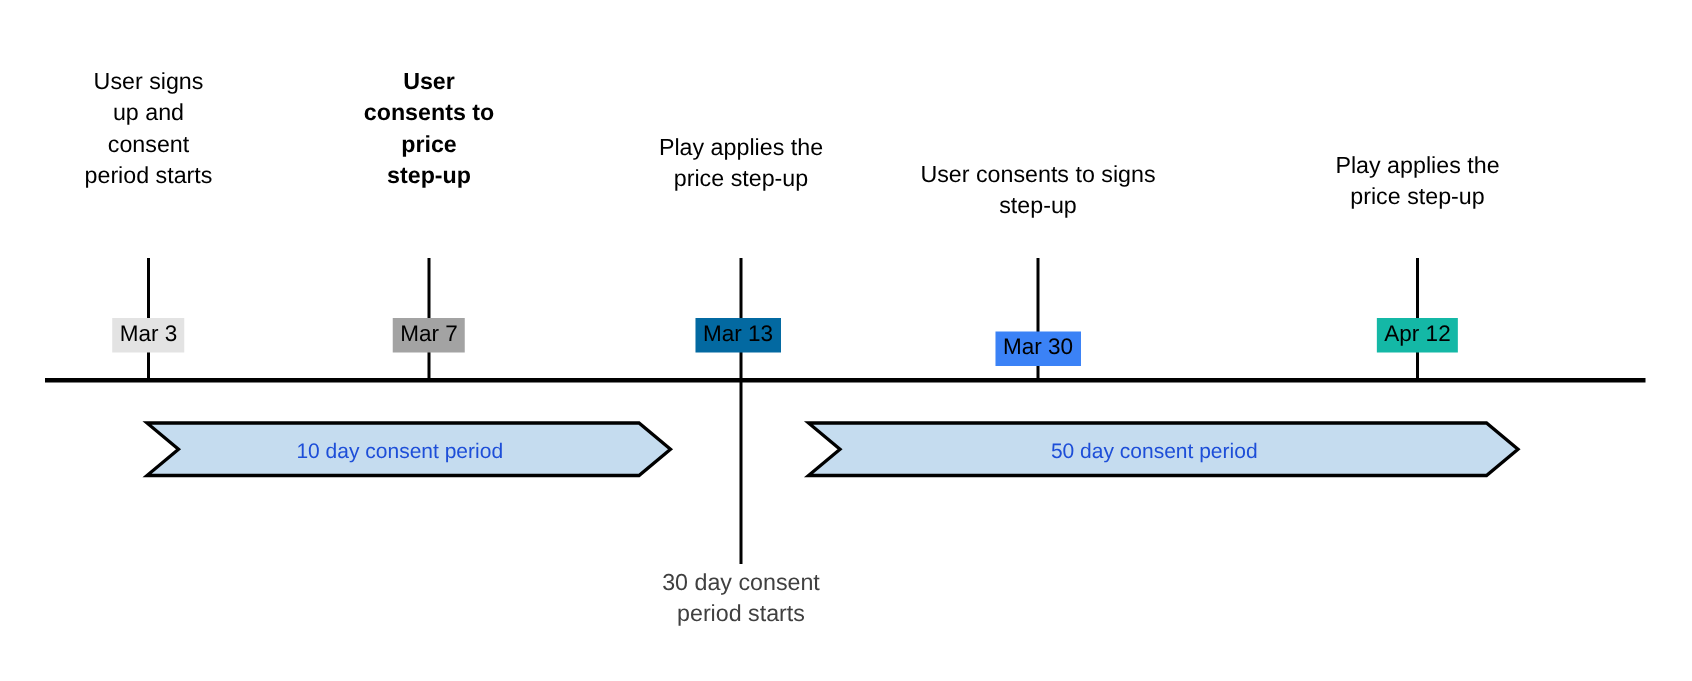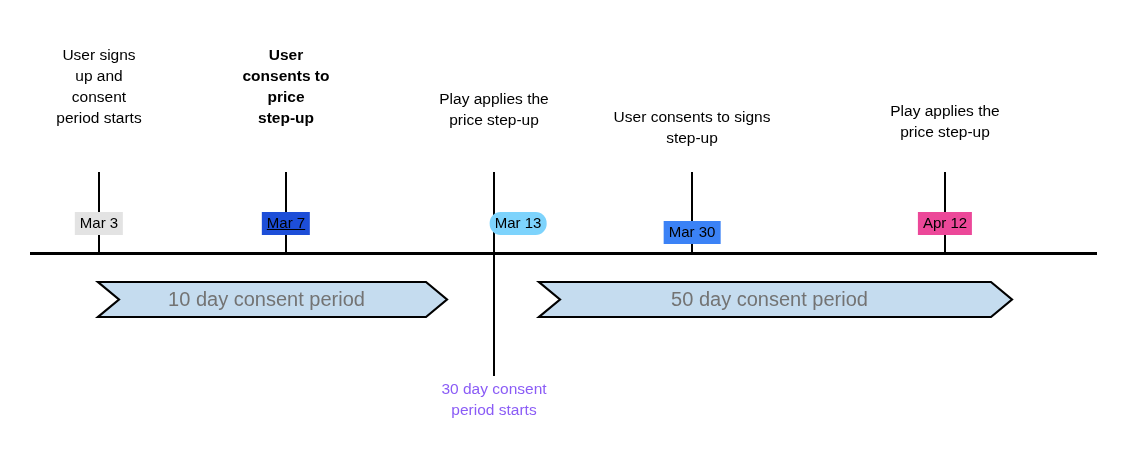--- a/index.html
+++ b/index.html
@@ -68,33 +68,33 @@
   }
   .banner-text {
     position: absolute;
     top: 0;
     left: 0;
     right: 12px;
     height: 37px;
     display: flex;
     align-items: center;
     justify-content: center;
-    font-size: 20px;
-    color: #737373;
+    font-size: 14px;
+    color: #1d4ed8;
     pointer-events: none;
   }
 
   
   .below-note {
     position: absolute;
     text-align: center;
     font-size: 15.5px;
     line-height: 21px;
     white-space: pre-line;
-    color: #8b5cf6;
+    color: #404040;
   }
 </style>
 </head>
 <body>
 
 <div id="canvas">
 
   <div class="axis-line" id="axis" style="left: 30px; width: 1067px; top: 252px; background: rgb(0, 0, 0);"></div>
 
   <div id="events-layer">
@@ -102,33 +102,33 @@
 up and
 consent
 period starts</div>
       <div class="tick" style="left: 98px; top: 172px; height: 80px; background: rgb(0, 0, 0);"></div>
       <div class="date-chip" style="left: 99px; top: 212px; background: rgb(227, 227, 227);">Mar 3</div>
       <div class="event-label" style="left: 218px; top: 44px; width: 136px; font-weight: bold;">User
 consents to
 price
 step-up</div>
       <div class="tick" style="left: 285px; top: 172px; height: 80px; background: rgb(0, 0, 0);"></div>
-      <div class="date-chip" style="left: 286px; top: 212px; background: #1d4ed8; text-decoration: underline;">Mar 7</div>
+      <div class="date-chip" style="left: 286px; top: 212px; background: #a3a3a3;">Mar 7</div>
       <div class="event-label" style="left: 404px; top: 88px; width: 180px;">Play applies the
 price step-up</div>
       <div class="tick" style="left: 493px; top: 172px; height: 80px; background: rgb(0, 0, 0);"></div>
-      <div class="date-chip" style="left: 518px; top: 212px; background: #7dd3fc; border-radius: 11px;">Mar 13</div>
+      <div class="date-chip" style="left: 492px; top: 212px; background: #0369a1;">Mar 13</div>
       <div class="event-label" style="left: 577px; top: 106px; width: 230px;">User consents to signs
 step-up</div>
       <div class="tick" style="left: 691px; top: 172px; height: 80px; background: rgb(0, 0, 0);"></div>
       <div class="date-chip" style="left: 692px; top: 221px; background: #3b82f6;">Mar 30</div>
       <div class="event-label" style="left: 850px; top: 100px; width: 190px;">Play applies the
 price step-up</div>
       <div class="tick" style="left: 944px; top: 172px; height: 80px; background: rgb(0, 0, 0);"></div>
-      <div class="date-chip" style="left: 945px; top: 212px; background: #ec4899;">Apr 12</div>
+      <div class="date-chip" style="left: 945px; top: 212px; background: #14b8a6;">Apr 12</div>
     </div>
 
   <div id="banners-layer">
       <div class="banner" style="left: 97px; top: 281px; width: 351px;">
         <svg viewBox="0 0 351 37" preserveAspectRatio="none">
           <polygon points="1,1 329,1 350,18.5 329,36 1,36 22,18.5" fill="#c5dcef" stroke="#000000" stroke-width="2.2" stroke-linejoin="miter"></polygon>
         </svg>
         <div class="banner-text">10 day consent period</div>
       </div>
       <div class="banner" style="left: 538px; top: 281px; width: 475px;">

